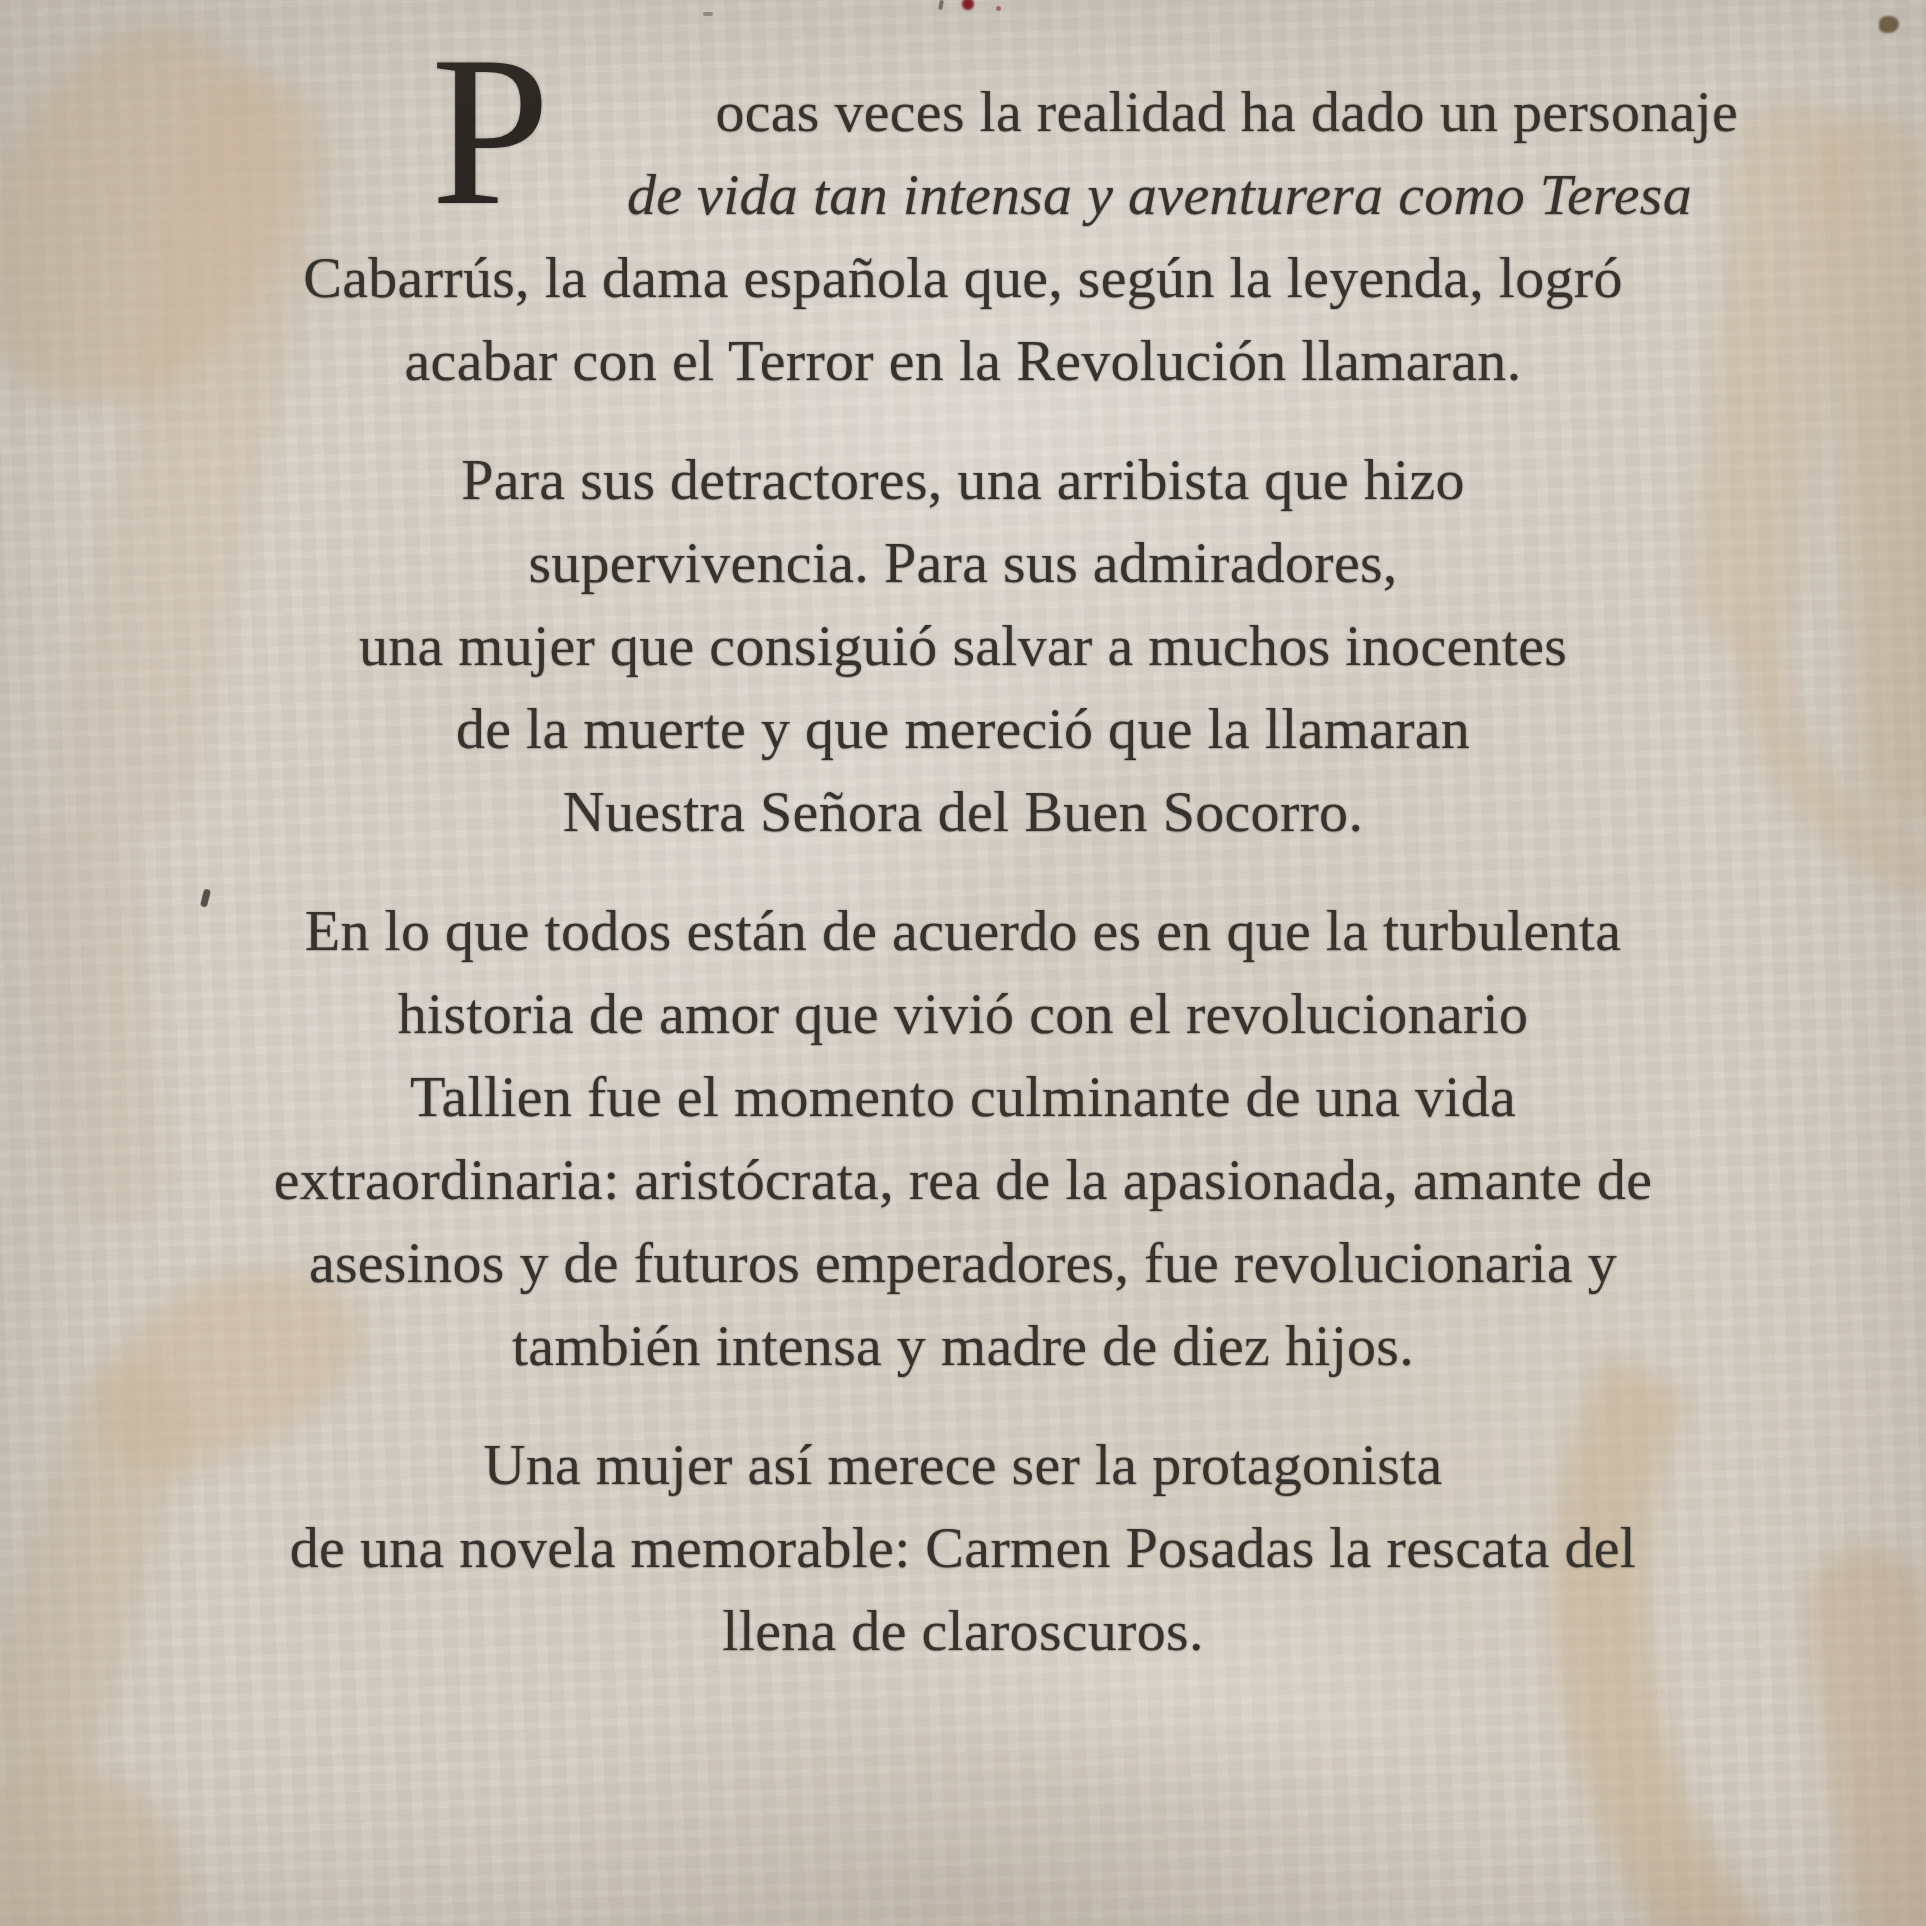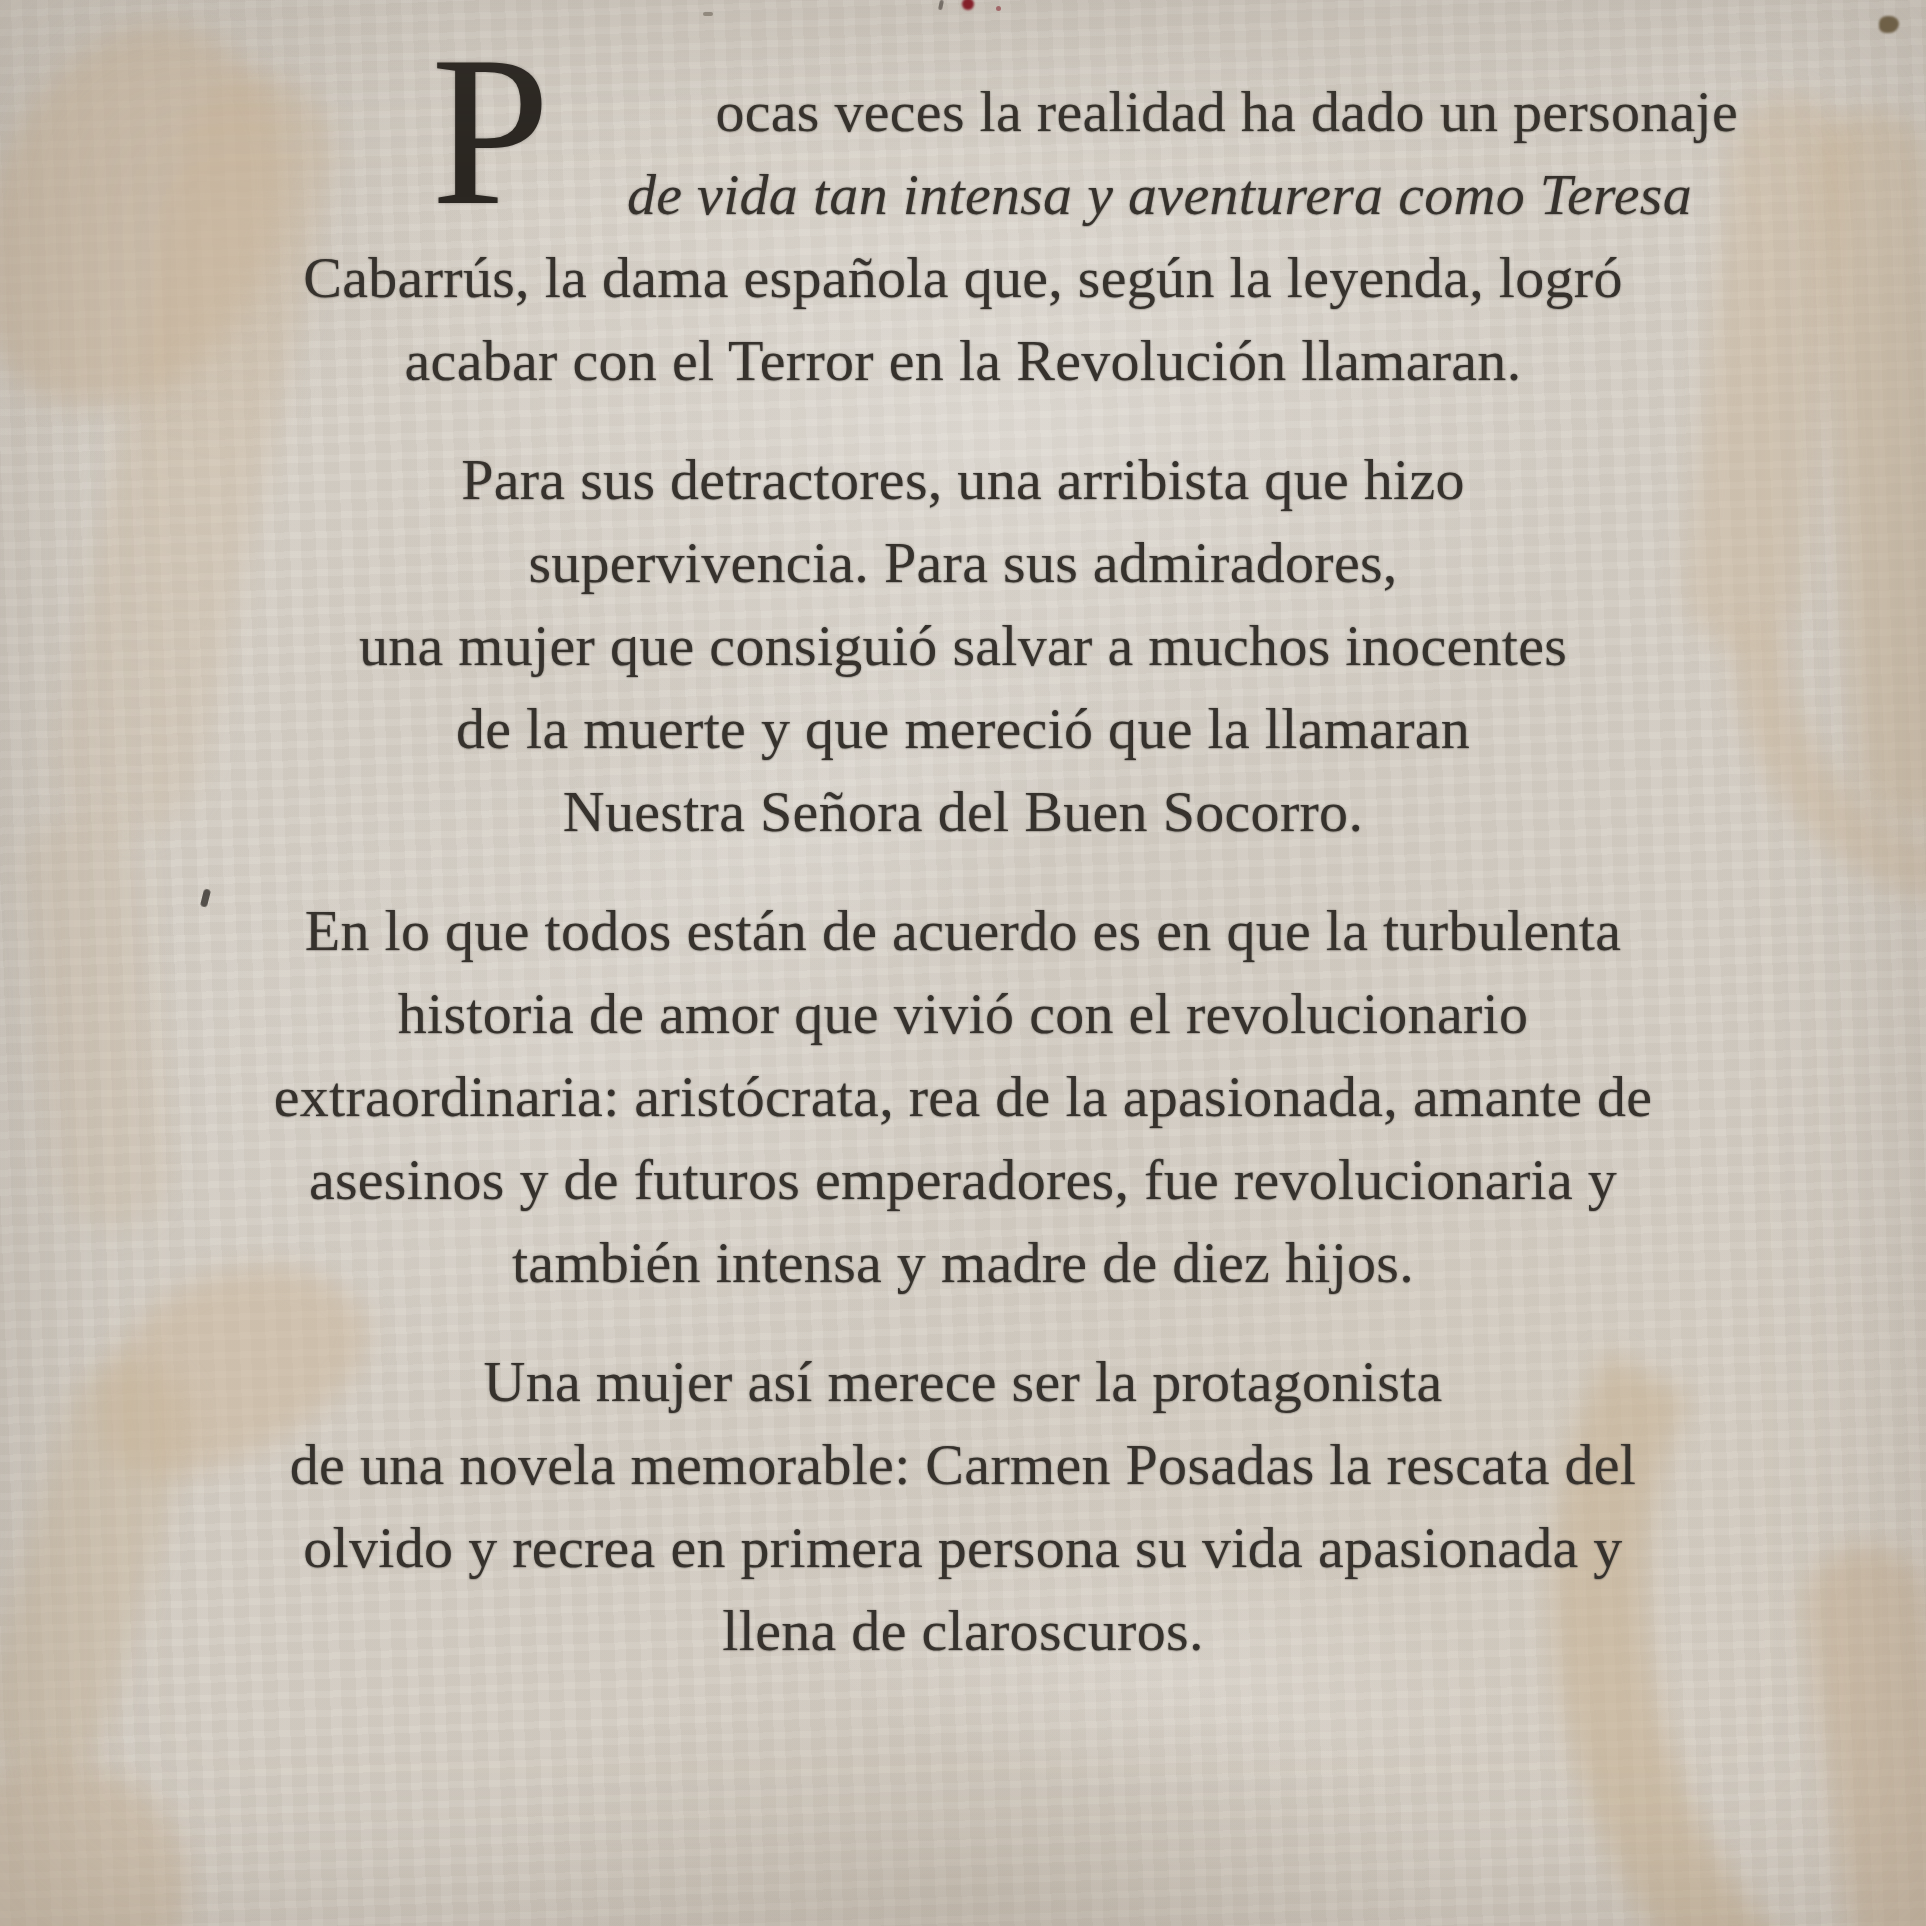--- a/index.html
+++ b/index.html
@@ -102,29 +102,29 @@
       <span class="line">Para sus detractores, una arribista que hizo</span>
       <span class="line">supervivencia. Para sus admiradores,</span>
       <span class="line">una mujer que consiguió salvar a muchos inocentes</span>
       <span class="line">de la muerte y que mereció que la llamaran</span>
       <span class="line">Nuestra Señora del Buen Socorro.</span>
     </p>
 
     <p class="para para-3">
       <span class="line">En lo que todos están de acuerdo es en que la turbulenta</span>
       <span class="line">historia de amor que vivió con el revolucionario</span>
+      <span class="line">Tallien fue el momento culminante de una vida</span>
       <span class="line">extraordinaria: aristócrata, rea de la apasionada, amante de</span>
       <span class="line">asesinos y de futuros emperadores, fue revolucionaria y</span>
       <span class="line">también intensa y madre de diez hijos.</span>
     </p>
 
     <p class="para para-4">
       <span class="line">Una mujer así merece ser la protagonista</span>
       <span class="line">de una novela memorable: Carmen Posadas la rescata del</span>
-      <span class="line">olvido y recrea en primera persona su vida apasionada y</span>
       <span class="line">llena de claroscuros.</span>
     </p>
 
   </main>
 
   <div class="vignette"></div>
 </div>
 
 
 </body></html>

